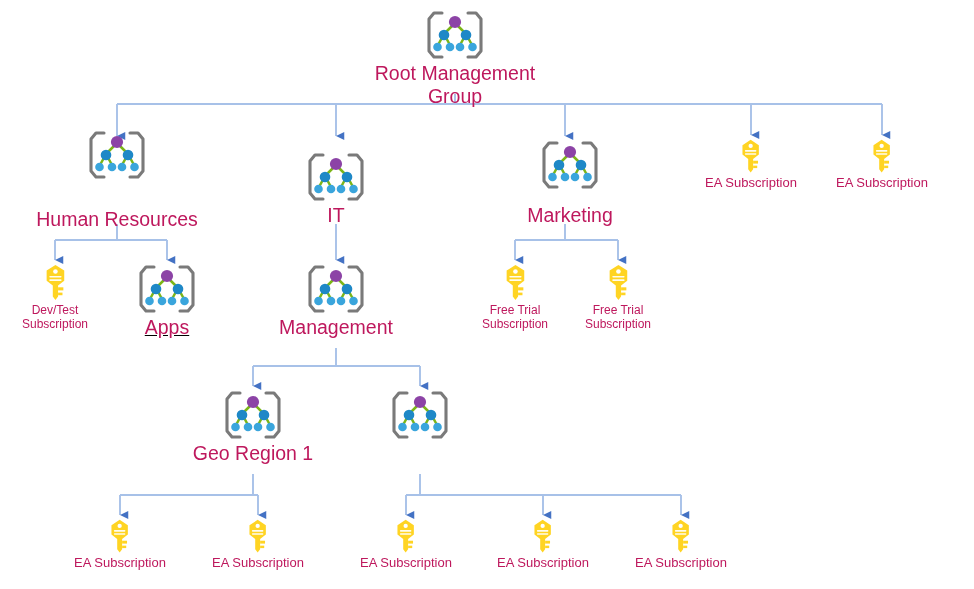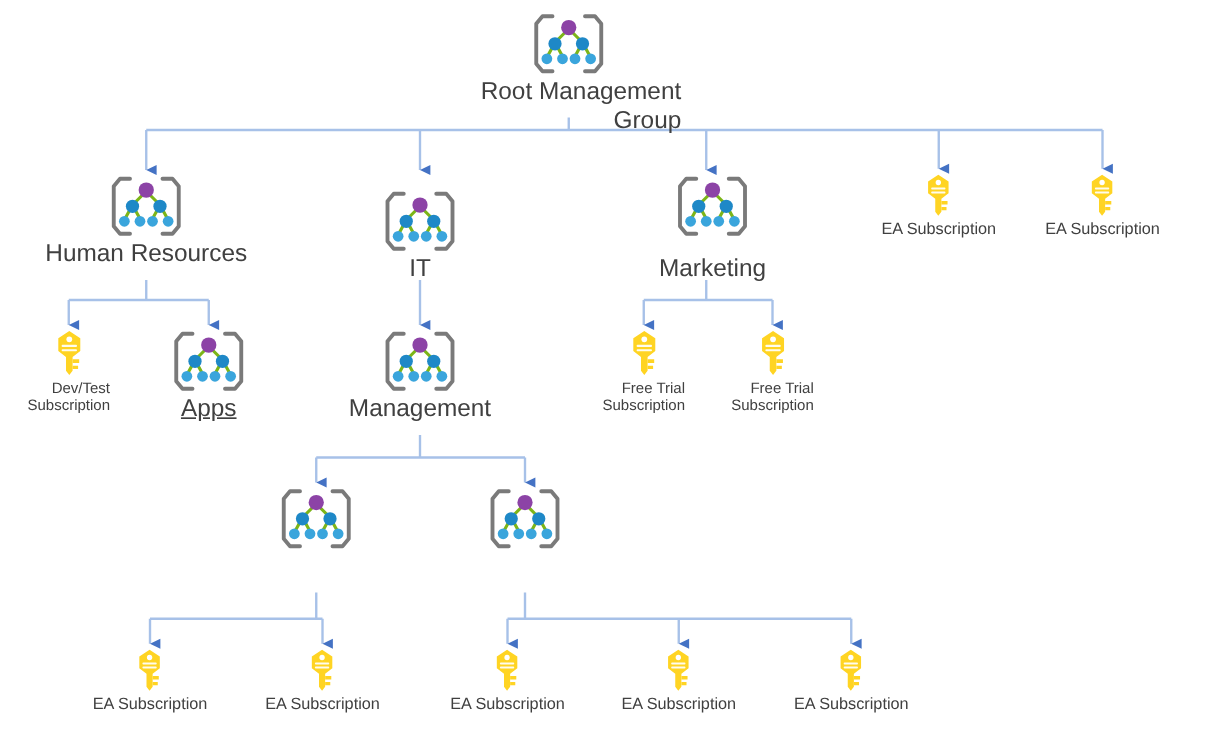--- a/index.html
+++ b/index.html
@@ -9,22 +9,22 @@
     font-family:"Liberation Sans", sans-serif;
     overflow:hidden;
     position:relative;
   }
   #canvas{position:absolute;left:0;top:0;width:974px;height:589px;}
   svg.wires{position:absolute;left:0;top:0;width:974px;height:589px;pointer-events:none;}
 
   .node{position:absolute;display:flex;flex-direction:column;align-items:center;}
   .node .glyph{display:block;}
   .label{
-    color:#404040;
-    text-align:right;
+    color:#be185d;
+    text-align:center;
     line-height:1.18;
     white-space:pre-line;
     margin-top:2px;
   }
   .label.lg{font-size:19.5px;}
   .label.sm{font-size:12px;}
   .label.xs{font-size:13px;}
 </style>
 </head>
 <body>
@@ -85,21 +85,21 @@
     <circle cx="31" cy="12" r="6.1" fill="#8C43A6"></circle>
     <circle cx="20" cy="25" r="5.3" fill="#1E88C7"></circle>
     <circle cx="42" cy="25" r="5.3" fill="#1E88C7"></circle>
     <circle cx="13.5" cy="37" r="4.3" fill="#3AA5DC"></circle>
     <circle cx="26" cy="37" r="4.3" fill="#3AA5DC"></circle>
     <circle cx="36" cy="37" r="4.3" fill="#3AA5DC"></circle>
     <circle cx="48.5" cy="37" r="4.3" fill="#3AA5DC"></circle>
   </svg>
         <div class="label lg">Root Management Group</div>
       </div>
-      <div class="node" style="left: 27px; top: 140px; width: 180px;">
+      <div class="node" style="left: 27px; top: 130px; width: 180px; gap: 26px;">
         <svg class="glyph" width="62" height="50" viewBox="0 0 62 50" xmlns="http://www.w3.org/2000/svg">
     <path d="M18 3 L10 3 L5 9 L5 41 L10 47 L18 47" fill="none" stroke="#7A7A7A" stroke-width="3.1" stroke-linecap="round" stroke-linejoin="round"></path>
     <path d="M44 3 L52 3 L57 9 L57 41 L52 47 L44 47" fill="none" stroke="#7A7A7A" stroke-width="3.1" stroke-linecap="round" stroke-linejoin="round"></path>
     <g stroke="#7CB518" stroke-width="2.5" fill="none" stroke-linecap="round">
       <path d="M31 13 L20 24"></path>
             <path d="M31 13 L42 24"></path>
       <path d="M20 24 L14 35"></path>
             <path d="M20 24 L26 35"></path>
       <path d="M42 24 L36 35"></path>
             <path d="M42 24 L48 35"></path>
@@ -273,20 +273,21 @@
             <path d="M42 24 L48 35"></path>
     </g>
     <circle cx="31" cy="12" r="6.1" fill="#8C43A6"></circle>
     <circle cx="20" cy="25" r="5.3" fill="#1E88C7"></circle>
     <circle cx="42" cy="25" r="5.3" fill="#1E88C7"></circle>
     <circle cx="13.5" cy="37" r="4.3" fill="#3AA5DC"></circle>
     <circle cx="26" cy="37" r="4.3" fill="#3AA5DC"></circle>
     <circle cx="36" cy="37" r="4.3" fill="#3AA5DC"></circle>
     <circle cx="48.5" cy="37" r="4.3" fill="#3AA5DC"></circle>
   </svg>
+        <div class="label lg">Geo Region 1</div>
       </div>
       <div class="node" style="left: 330px; top: 390px; width: 180px;">
         <svg class="glyph" width="62" height="50" viewBox="0 0 62 50" xmlns="http://www.w3.org/2000/svg">
     <path d="M18 3 L10 3 L5 9 L5 41 L10 47 L18 47" fill="none" stroke="#7A7A7A" stroke-width="3.1" stroke-linecap="round" stroke-linejoin="round"></path>
     <path d="M44 3 L52 3 L57 9 L57 41 L52 47 L44 47" fill="none" stroke="#7A7A7A" stroke-width="3.1" stroke-linecap="round" stroke-linejoin="round"></path>
     <g stroke="#7CB518" stroke-width="2.5" fill="none" stroke-linecap="round">
       <path d="M31 13 L20 24"></path>
             <path d="M31 13 L42 24"></path>
       <path d="M20 24 L14 35"></path>
             <path d="M20 24 L26 35"></path>

